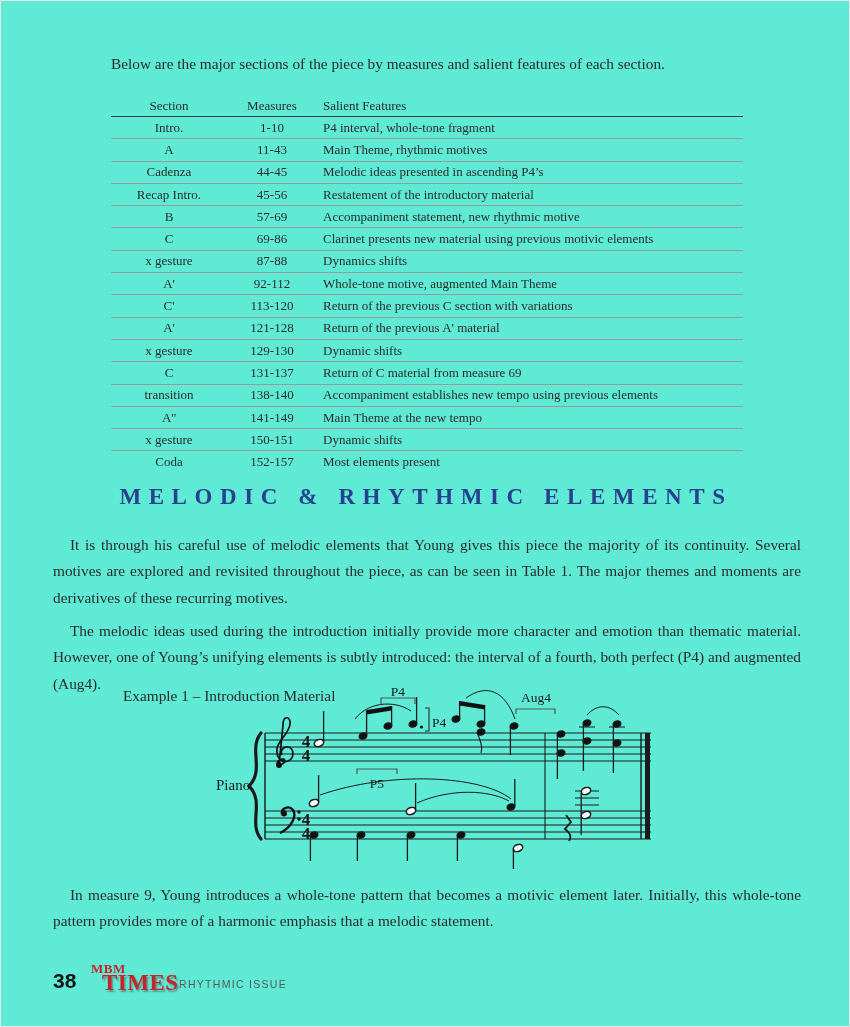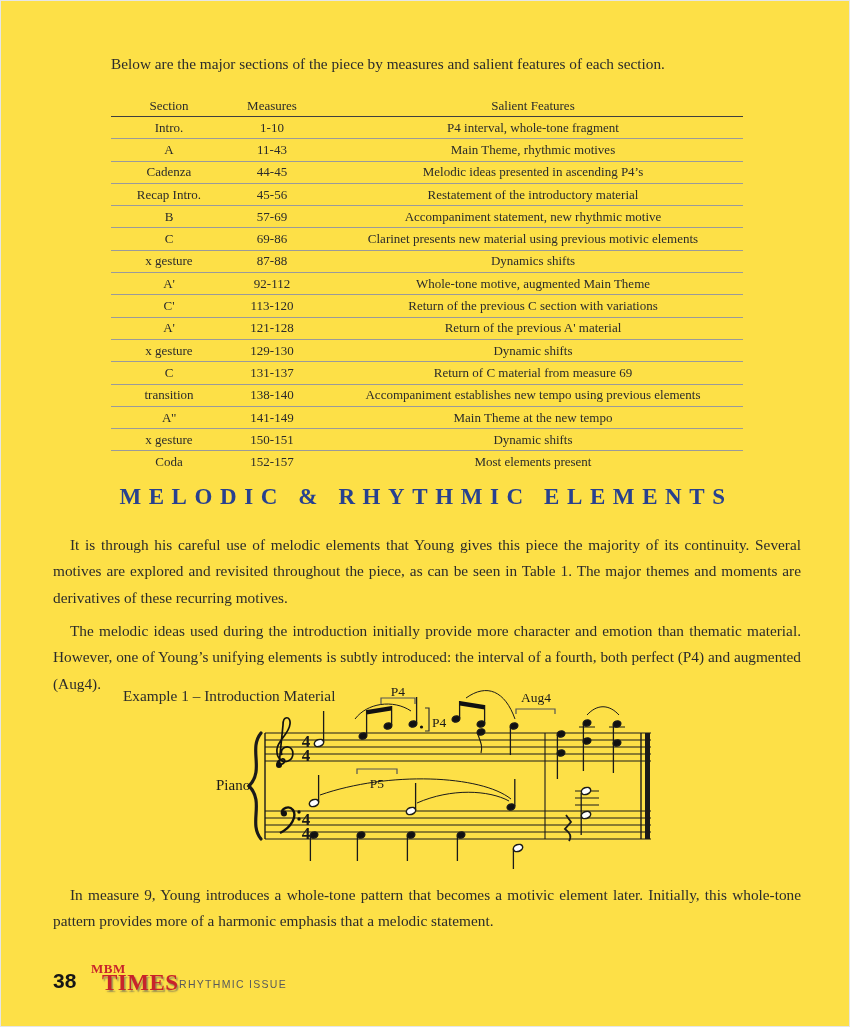--- a/index.html
+++ b/index.html
@@ -4,21 +4,21 @@
 <style>
   :root{
     --heading-blue:#28418f;
     --logo-red:#c8232b;
     --ink:#2b2b2b;
   }
   html,body{margin:0;padding:0;background:#fff;}
   .page{
     position:relative;
     width:850px;height:1027px;
-    background:#fde047;
+    background:#5eead4;
     border:1px solid #e6e6e6;
     box-sizing:border-box;
     font-family:"Liberation Serif", serif;
     color:var(--ink);
     overflow:hidden;
   }
   .intro-line{
     position:absolute;left:110px;top:54px;width:700px;
     font-size:15.3px;margin:0;
   }
@@ -31,21 +31,21 @@
     font-weight:normal;height:20px;padding:0;
     border-bottom:1.5px solid #3f3f3f;
   }
   table.sections-table td{
     height:21.3px;padding:0;
     border-bottom:1px solid #9a9a9a;
   }
   table.sections-table tr:last-child td{border-bottom:none;}
   .col-section{width:116px;text-align:center;}
   .col-measures{width:90px;text-align:center;}
-  .col-features{width:420px;text-align:center;padding-left:6px !important;}
+  .col-features{width:420px;text-align:left;padding-left:6px !important;}
   .section-heading{
     position:absolute;left:0;top:483px;width:850px;
     margin:0;text-align:center;
     font-size:23px;font-weight:bold;
     letter-spacing:0.33em;
     color:var(--heading-blue);
   }
   .para{
     position:absolute;left:52px;width:748px;margin:0;
     font-size:15.3px;line-height:1.72;

